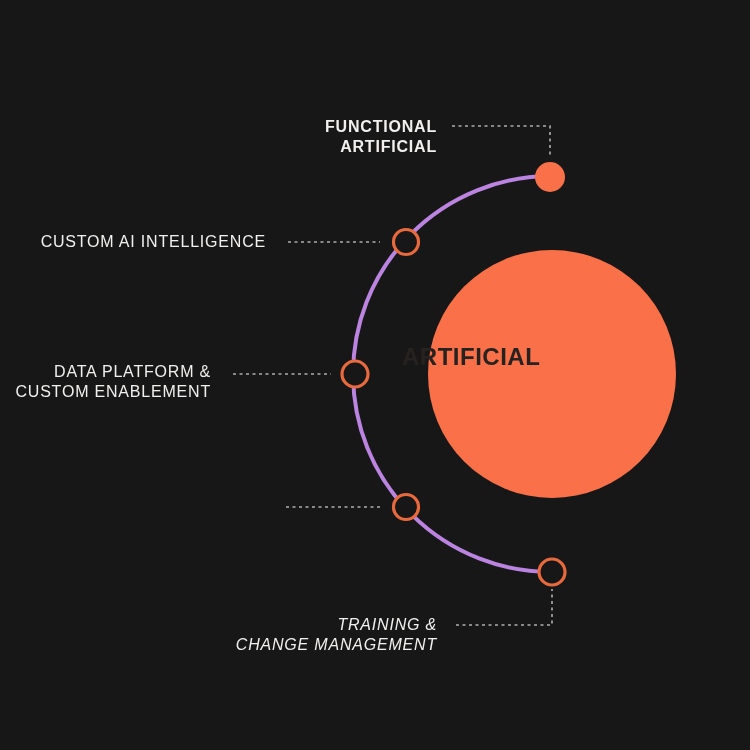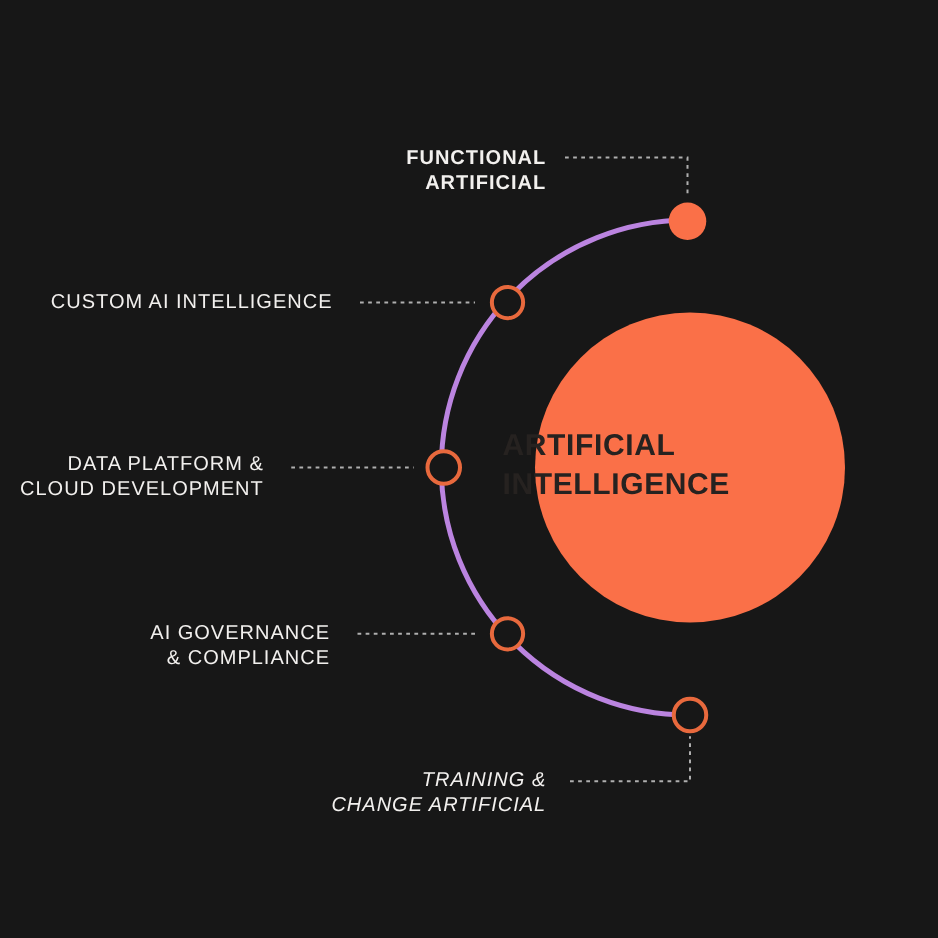--- a/index.html
+++ b/index.html
@@ -69,40 +69,35 @@
     <circle cx="406" cy="242" r="12.5" fill="#171717" stroke-width="3.2" stroke="#E8693D"></circle>
     <circle cx="355" cy="374" r="13" fill="#171717" stroke-width="3.2" stroke="#E8693D"></circle>
     <circle cx="406" cy="507" r="12.5" fill="#171717" stroke-width="3.2" stroke="#E8693D"></circle>
     <circle cx="552" cy="572" r="13" fill="#171717" stroke-width="3.2" stroke="#E8693D"></circle>
 
     <circle cx="552" cy="374" r="124" fill="#FA7048"></circle>
   </svg>
 
   <div class="center-title">
     <span>ARTIFICIAL</span>
-    <span>INTELLIGENCE</span>
   </div>
 
   <div class="branch-label" id="label-functional">
     <span>FUNCTIONAL</span>
     <span>ARTIFICIAL</span>
   </div>
 
   <div class="branch-label" id="label-custom-ai">
     <span>CUSTOM AI INTELLIGENCE</span>
   </div>
 
   <div class="branch-label" id="label-data-platform">
     <span>DATA PLATFORM &amp;</span>
-    <span>CLOUD DEVELOPMENT</span>
+    <span>CUSTOM ENABLEMENT</span>
   </div>
 
-  <div class="branch-label" id="label-governance">
-    <span>AI GOVERNANCE</span>
-    <span>&amp; COMPLIANCE</span>
-  </div>
 
   <div class="branch-label" id="label-training">
     <span>TRAINING &amp;</span>
-    <span>CHANGE ARTIFICIAL</span>
+    <span>CHANGE MANAGEMENT</span>
   </div>
 
 </div>
 
 </body></html>

